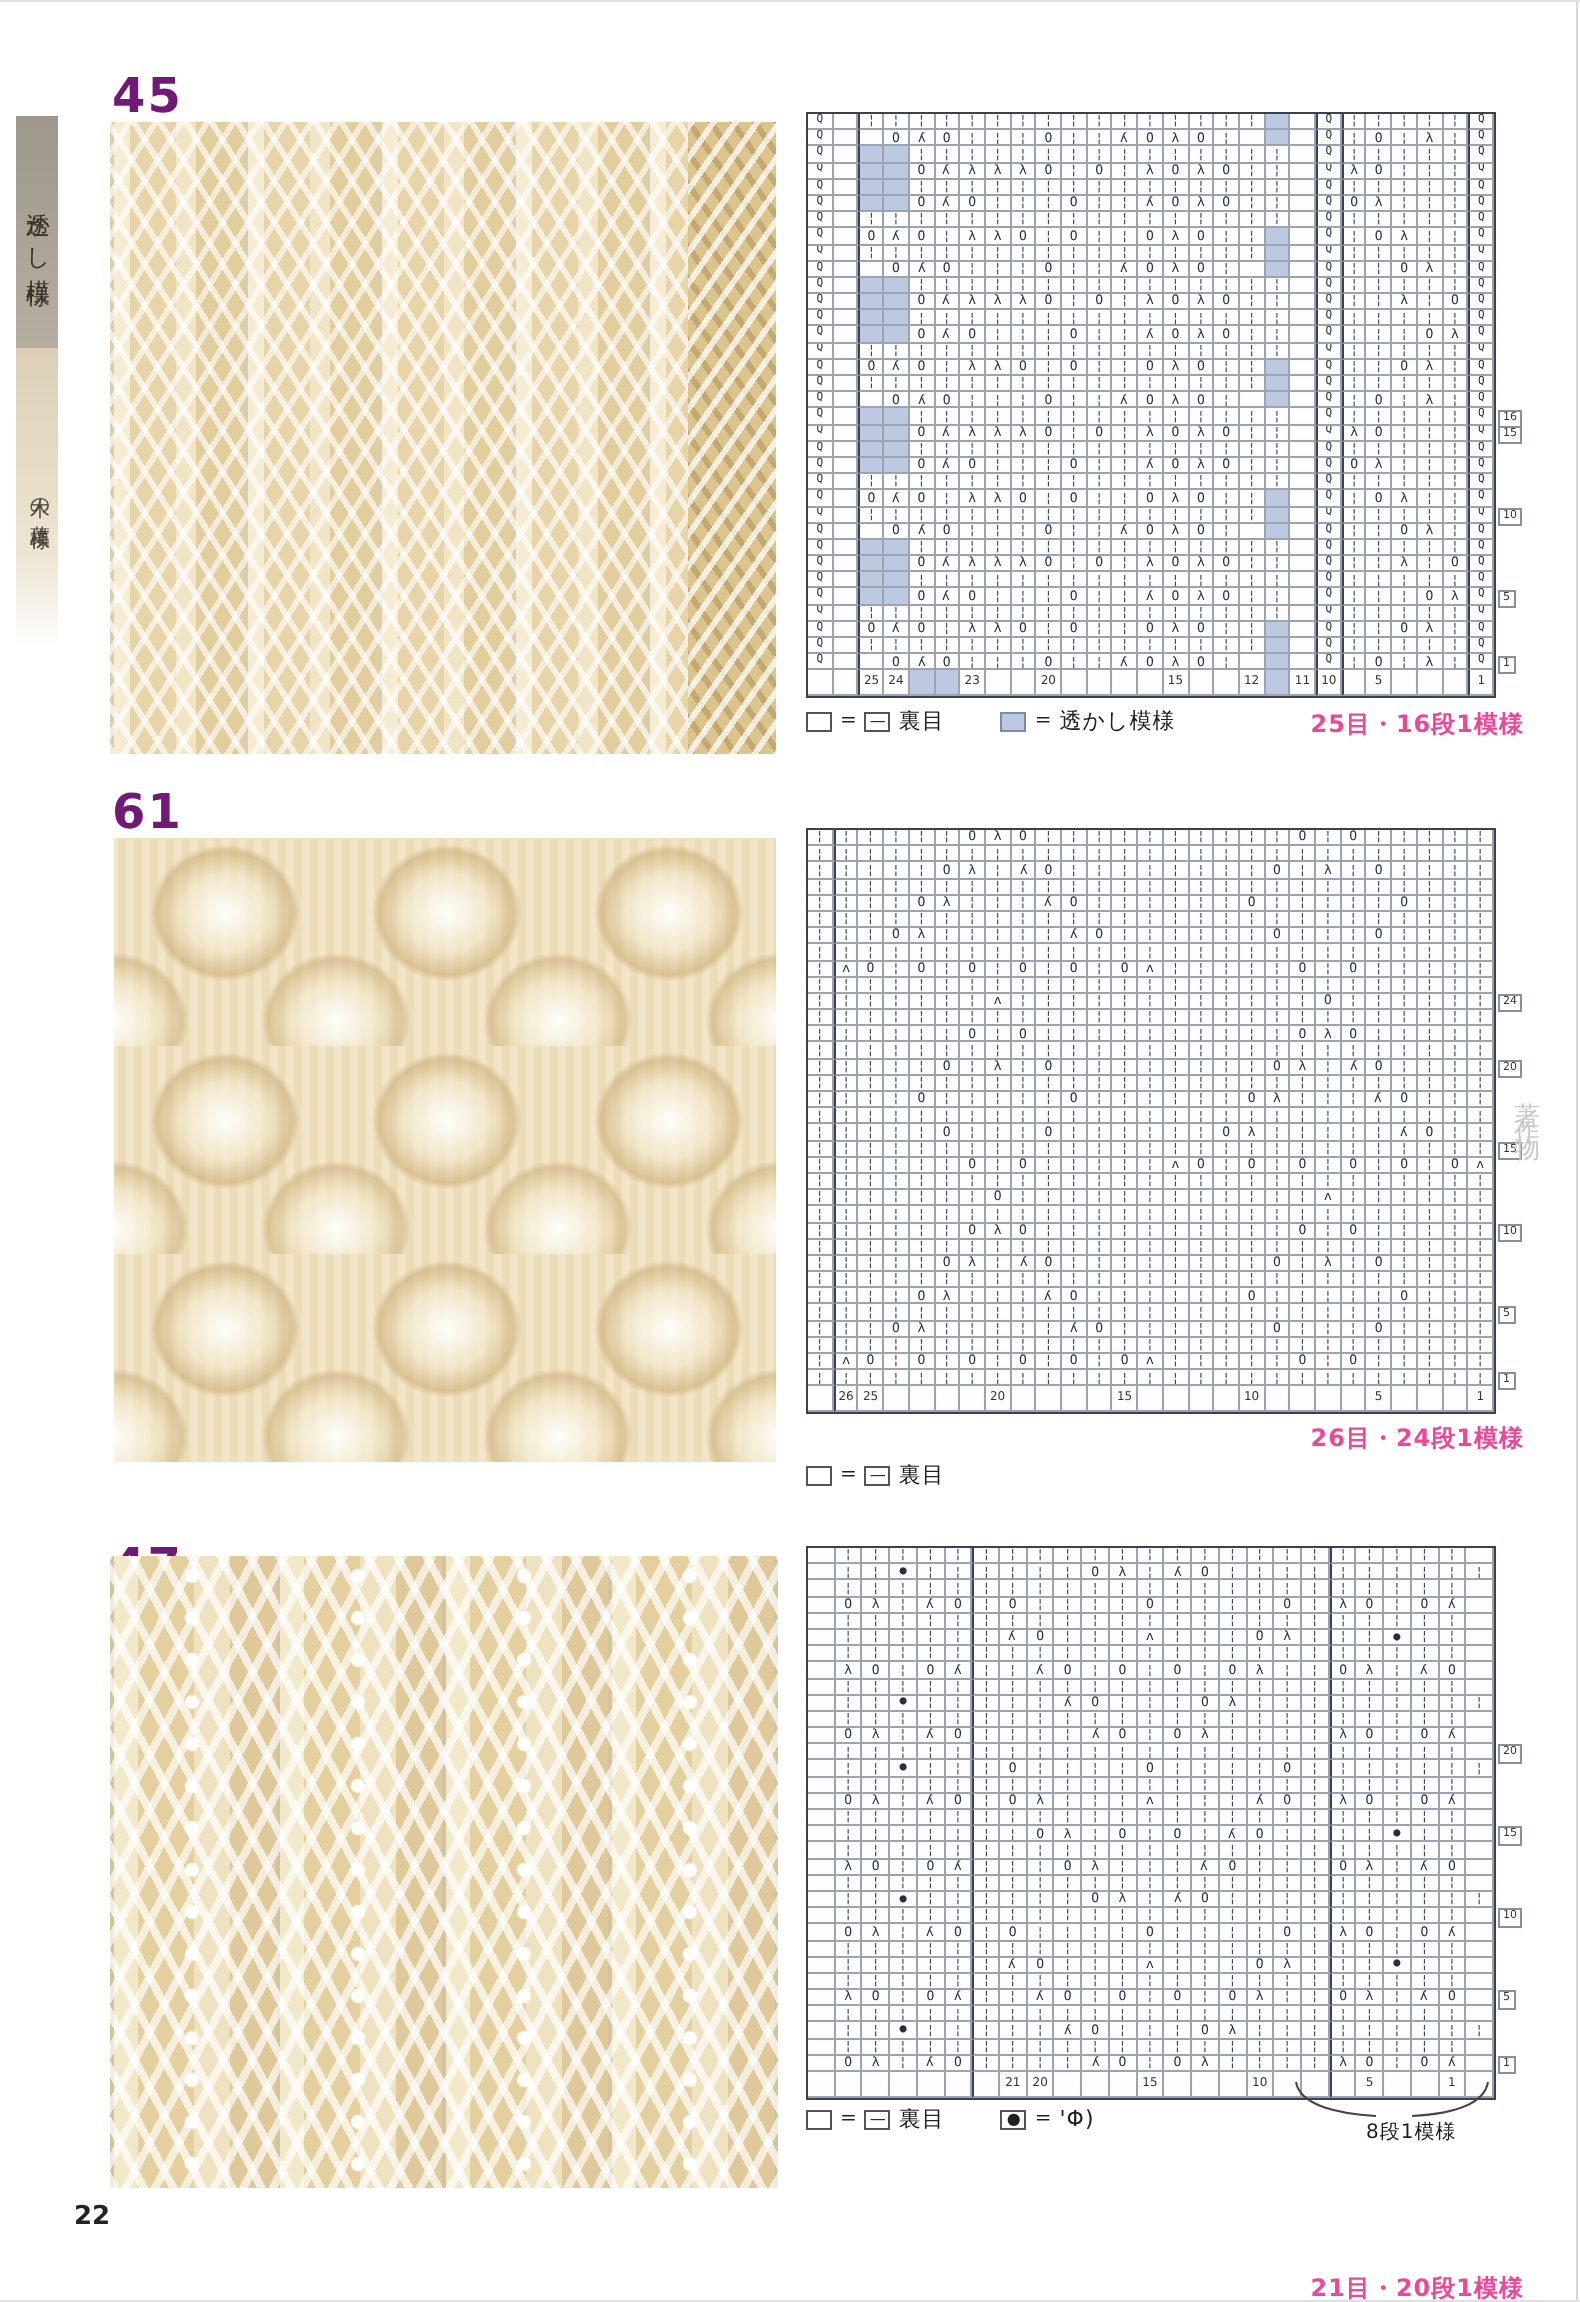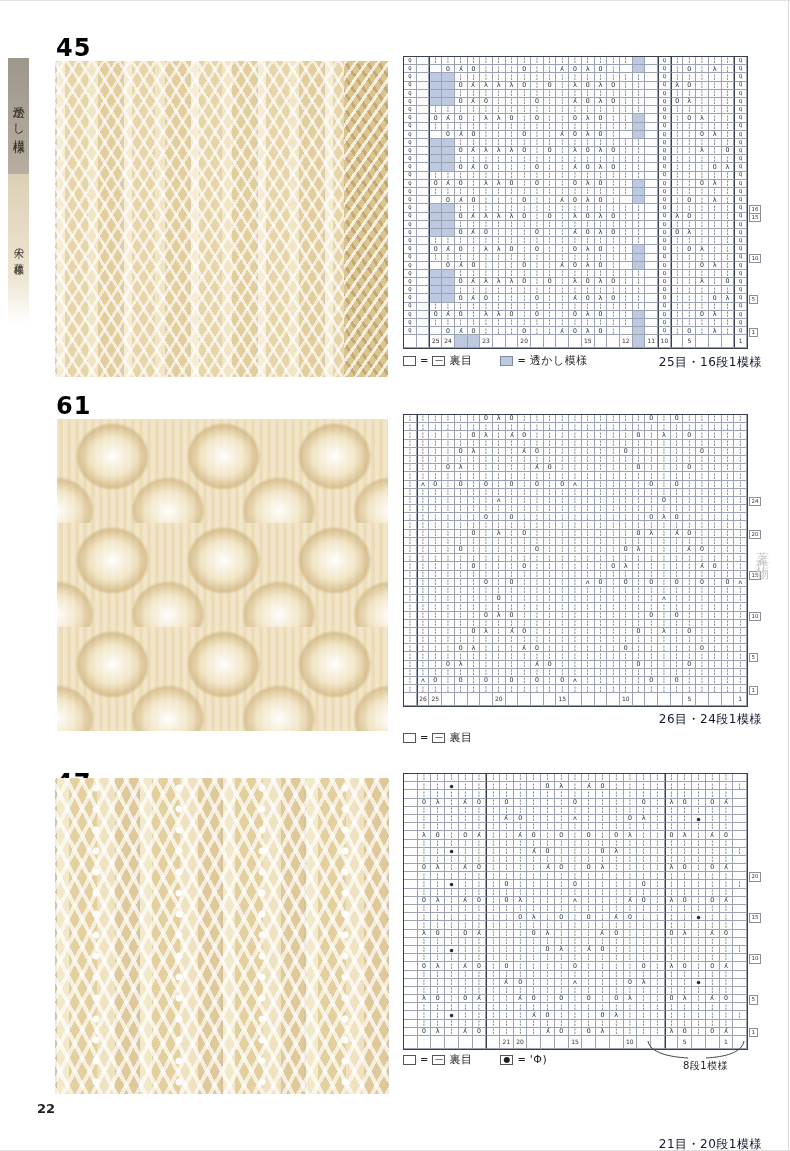--- a/index.html
+++ b/index.html
@@ -12,21 +12,21 @@
   
   .tab{position:absolute;left:8px;width:21px;writing-mode:vertical-rl;text-orientation:upright;
        display:flex;align-items:center;justify-content:center;
        font-family:"DejaVu Serif","Liberation Serif",serif;}
   .tab1{top:57px;height:116px;background:linear-gradient(#9d978c,#b6aea0);
         color:#38322a;font-size:12px;letter-spacing:2px;}
   .tab2{top:173px;height:150px;background:linear-gradient(#dccfb5,#eee6d4 70%,rgba(250,247,240,0));
         color:#4a443a;font-size:10px;letter-spacing:1px;}
 
   
-  .patnum{position:absolute;left:56px;font-size:24px;font-weight:bold;color:#000000;letter-spacing:1px;}
+  .patnum{position:absolute;left:56px;font-size:24px;font-weight:bold;color:#701a75;letter-spacing:1px;}
 
   
   .photo{position:absolute;}
   .p45{left:55px;top:60px;width:333px;height:316px;background-color:#e9d8ae;
     background-image:
       repeating-linear-gradient(58deg, rgba(255,255,255,.65) 0 3px, rgba(255,255,255,0) 3px 11px),
       repeating-linear-gradient(-58deg, rgba(255,255,255,.6) 0 3px, rgba(255,255,255,0) 3px 11px),
       repeating-linear-gradient(90deg, rgba(125,95,45,.22) 0 2px, rgba(0,0,0,0) 2px 67px),
       repeating-linear-gradient(90deg, #f5ecd3 0 10px, #e7d5a9 10px 33px, #f1e5c6 33px 43px, #e2cd9d 43px 67px);}
   .p45::after{content:"";position:absolute;top:0;right:0;width:44px;height:100%;
@@ -77,21 +77,21 @@
           border:0.5px solid #8a8f99;background:#fff;color:#333;padding:0 1.5px;}
 
   
   .leg{position:absolute;display:flex;align-items:center;font-size:11px;color:#1f1f1f;}
   .leg .box{width:13px;height:10px;border:1px solid #555;background:#fff;display:inline-flex;
             align-items:center;justify-content:center;font-size:8px;line-height:1;box-sizing:border-box;}
   .leg .box.shadebox{background:#bcc9e0;border-color:#7d8aa5;}
   .leg .eq{margin:0 4px;font-size:10px;}
   .leg .lbl{margin-right:14px;letter-spacing:.5px;}
   .leg .gap{width:14px;}
-  .caption{position:absolute;right:28px;font-size:12px;font-weight:normal;color:#0f172a;letter-spacing:.5px;}
+  .caption{position:absolute;right:28px;font-size:12px;font-weight:bold;color:#ec4899;letter-spacing:.5px;}
   .subcaption{position:absolute;font-size:10px;color:#1f1f1f;letter-spacing:.5px;}
   .brace{position:absolute;}
 
   .pageno{position:absolute;left:37px;top:1100px;font-size:13px;font-weight:bold;color:#222;}
   .watermark{position:absolute;left:753px;top:540px;writing-mode:vertical-rl;text-orientation:upright;
              font-size:13px;color:#c8c8c8;letter-spacing:8px;
              font-family:"DejaVu Serif","Liberation Serif",serif;}
 </style>
 </head>
 <body>

